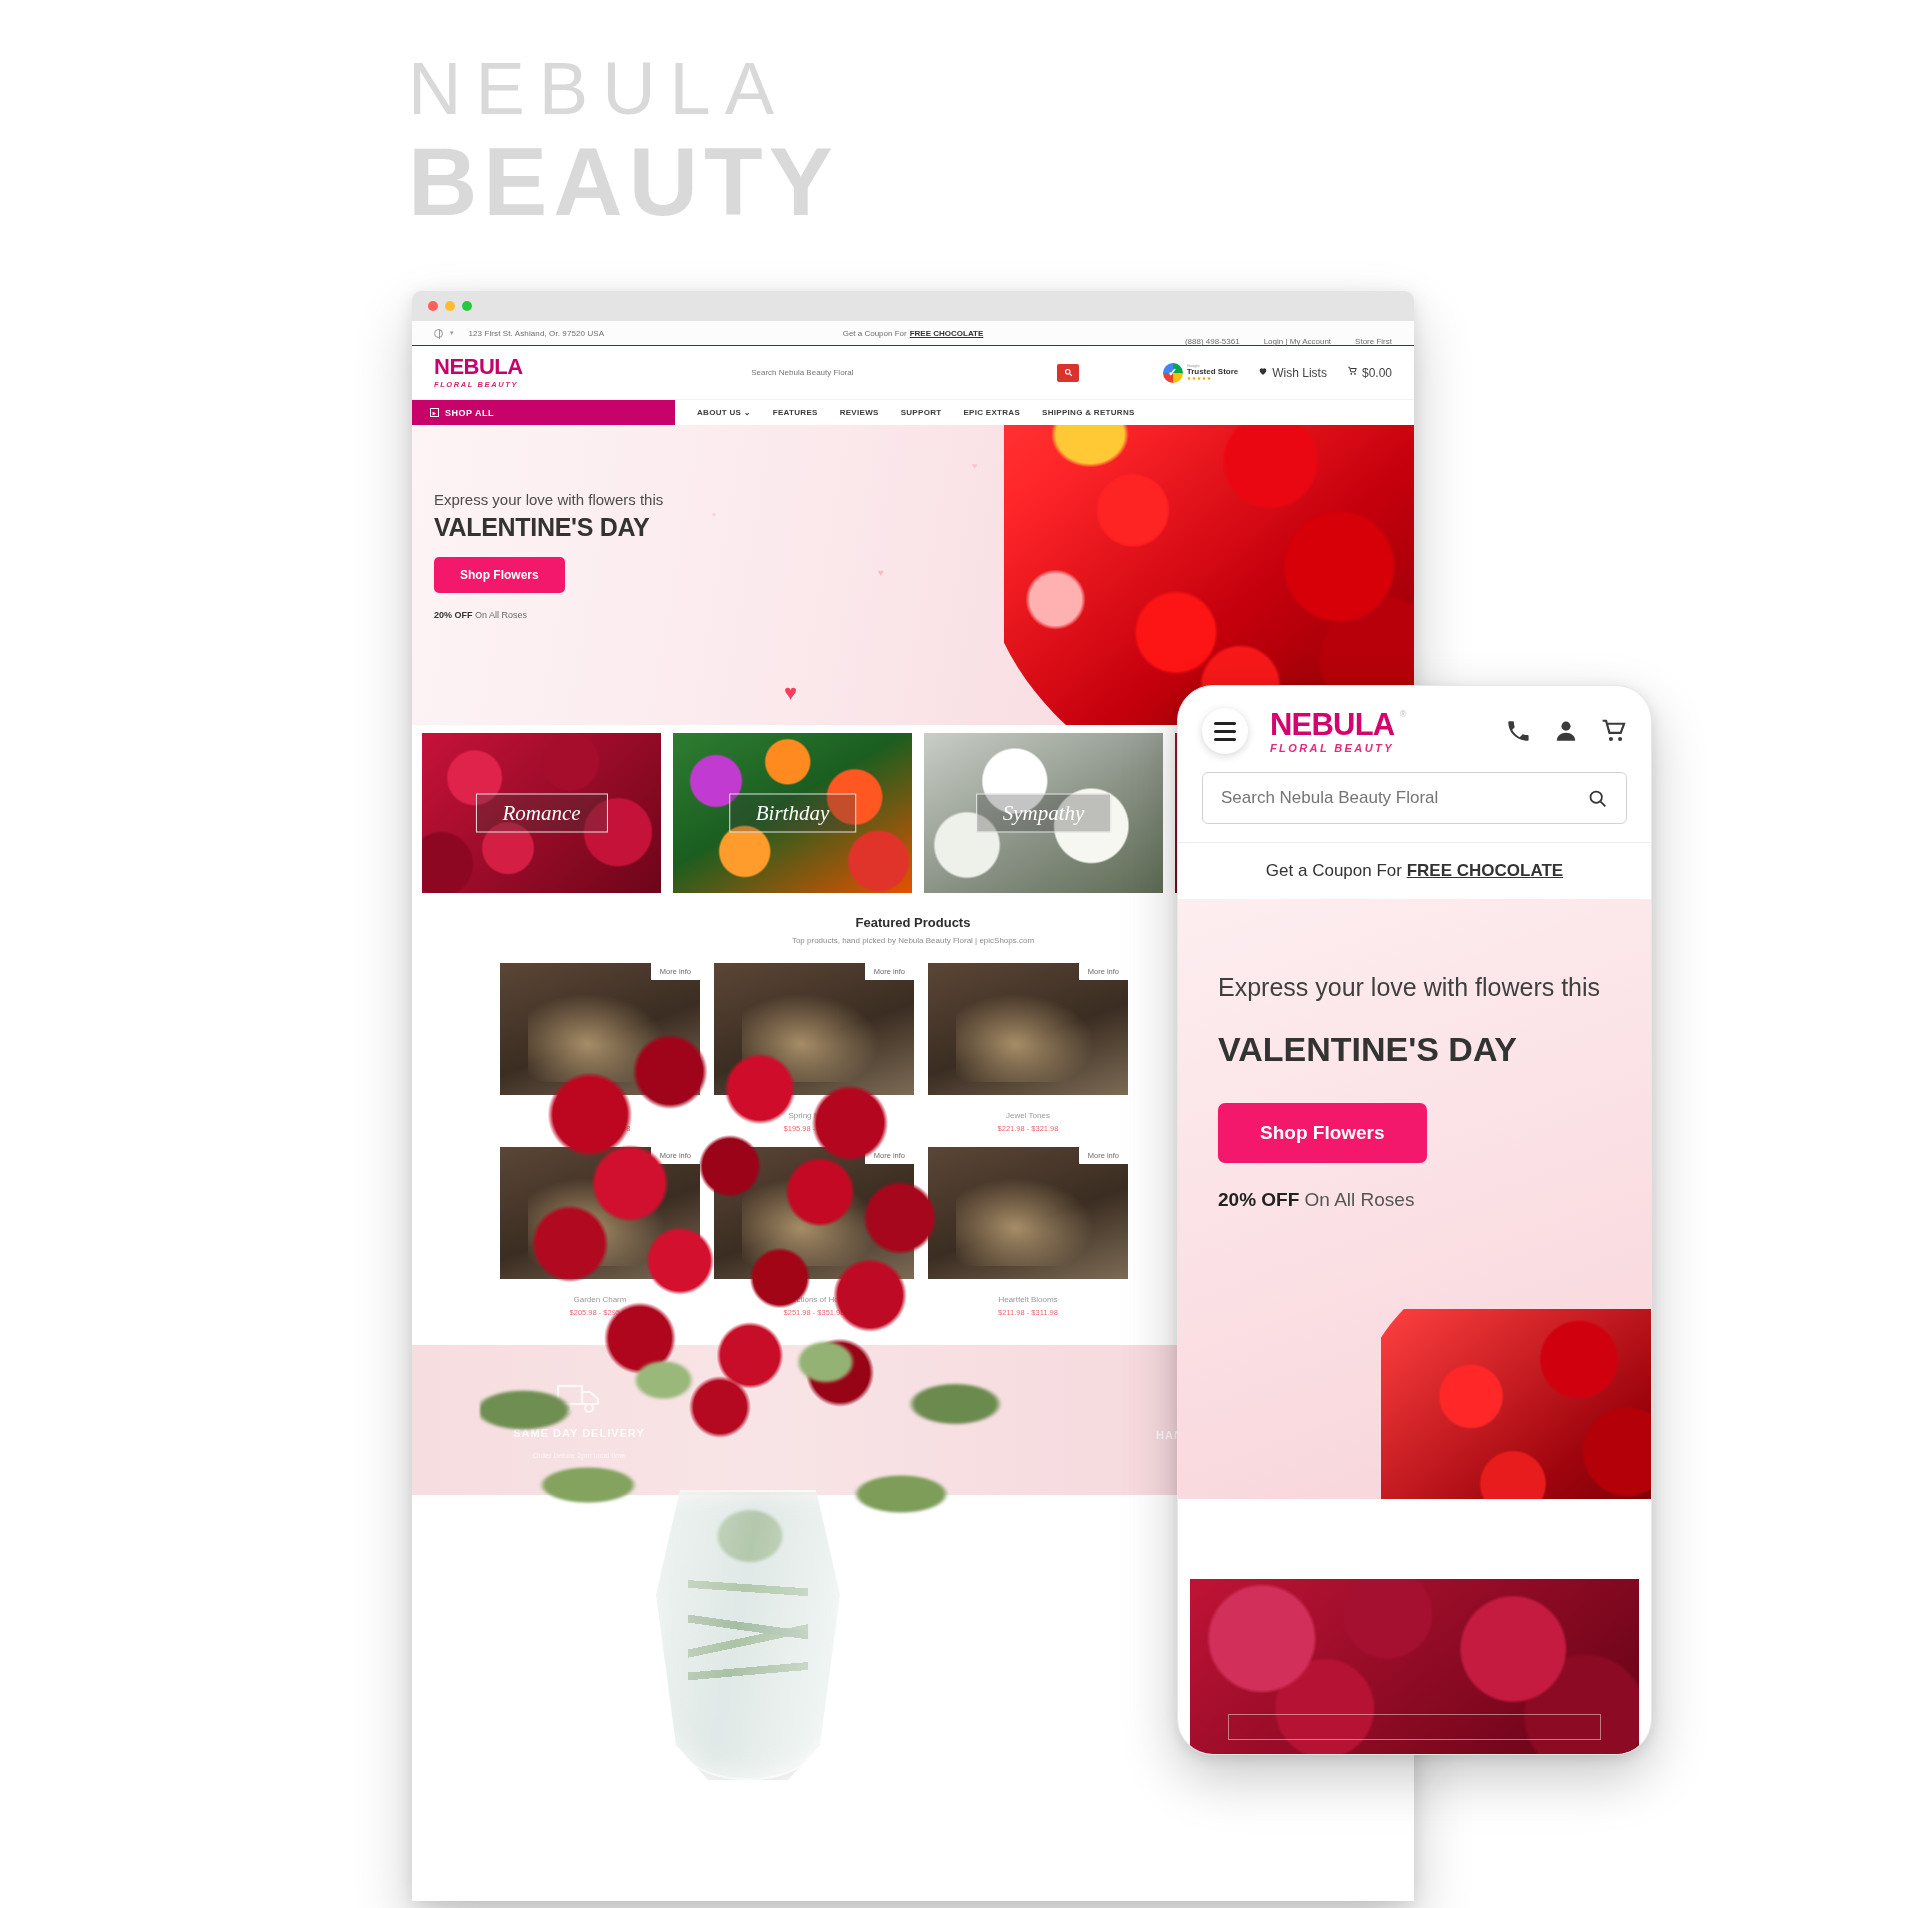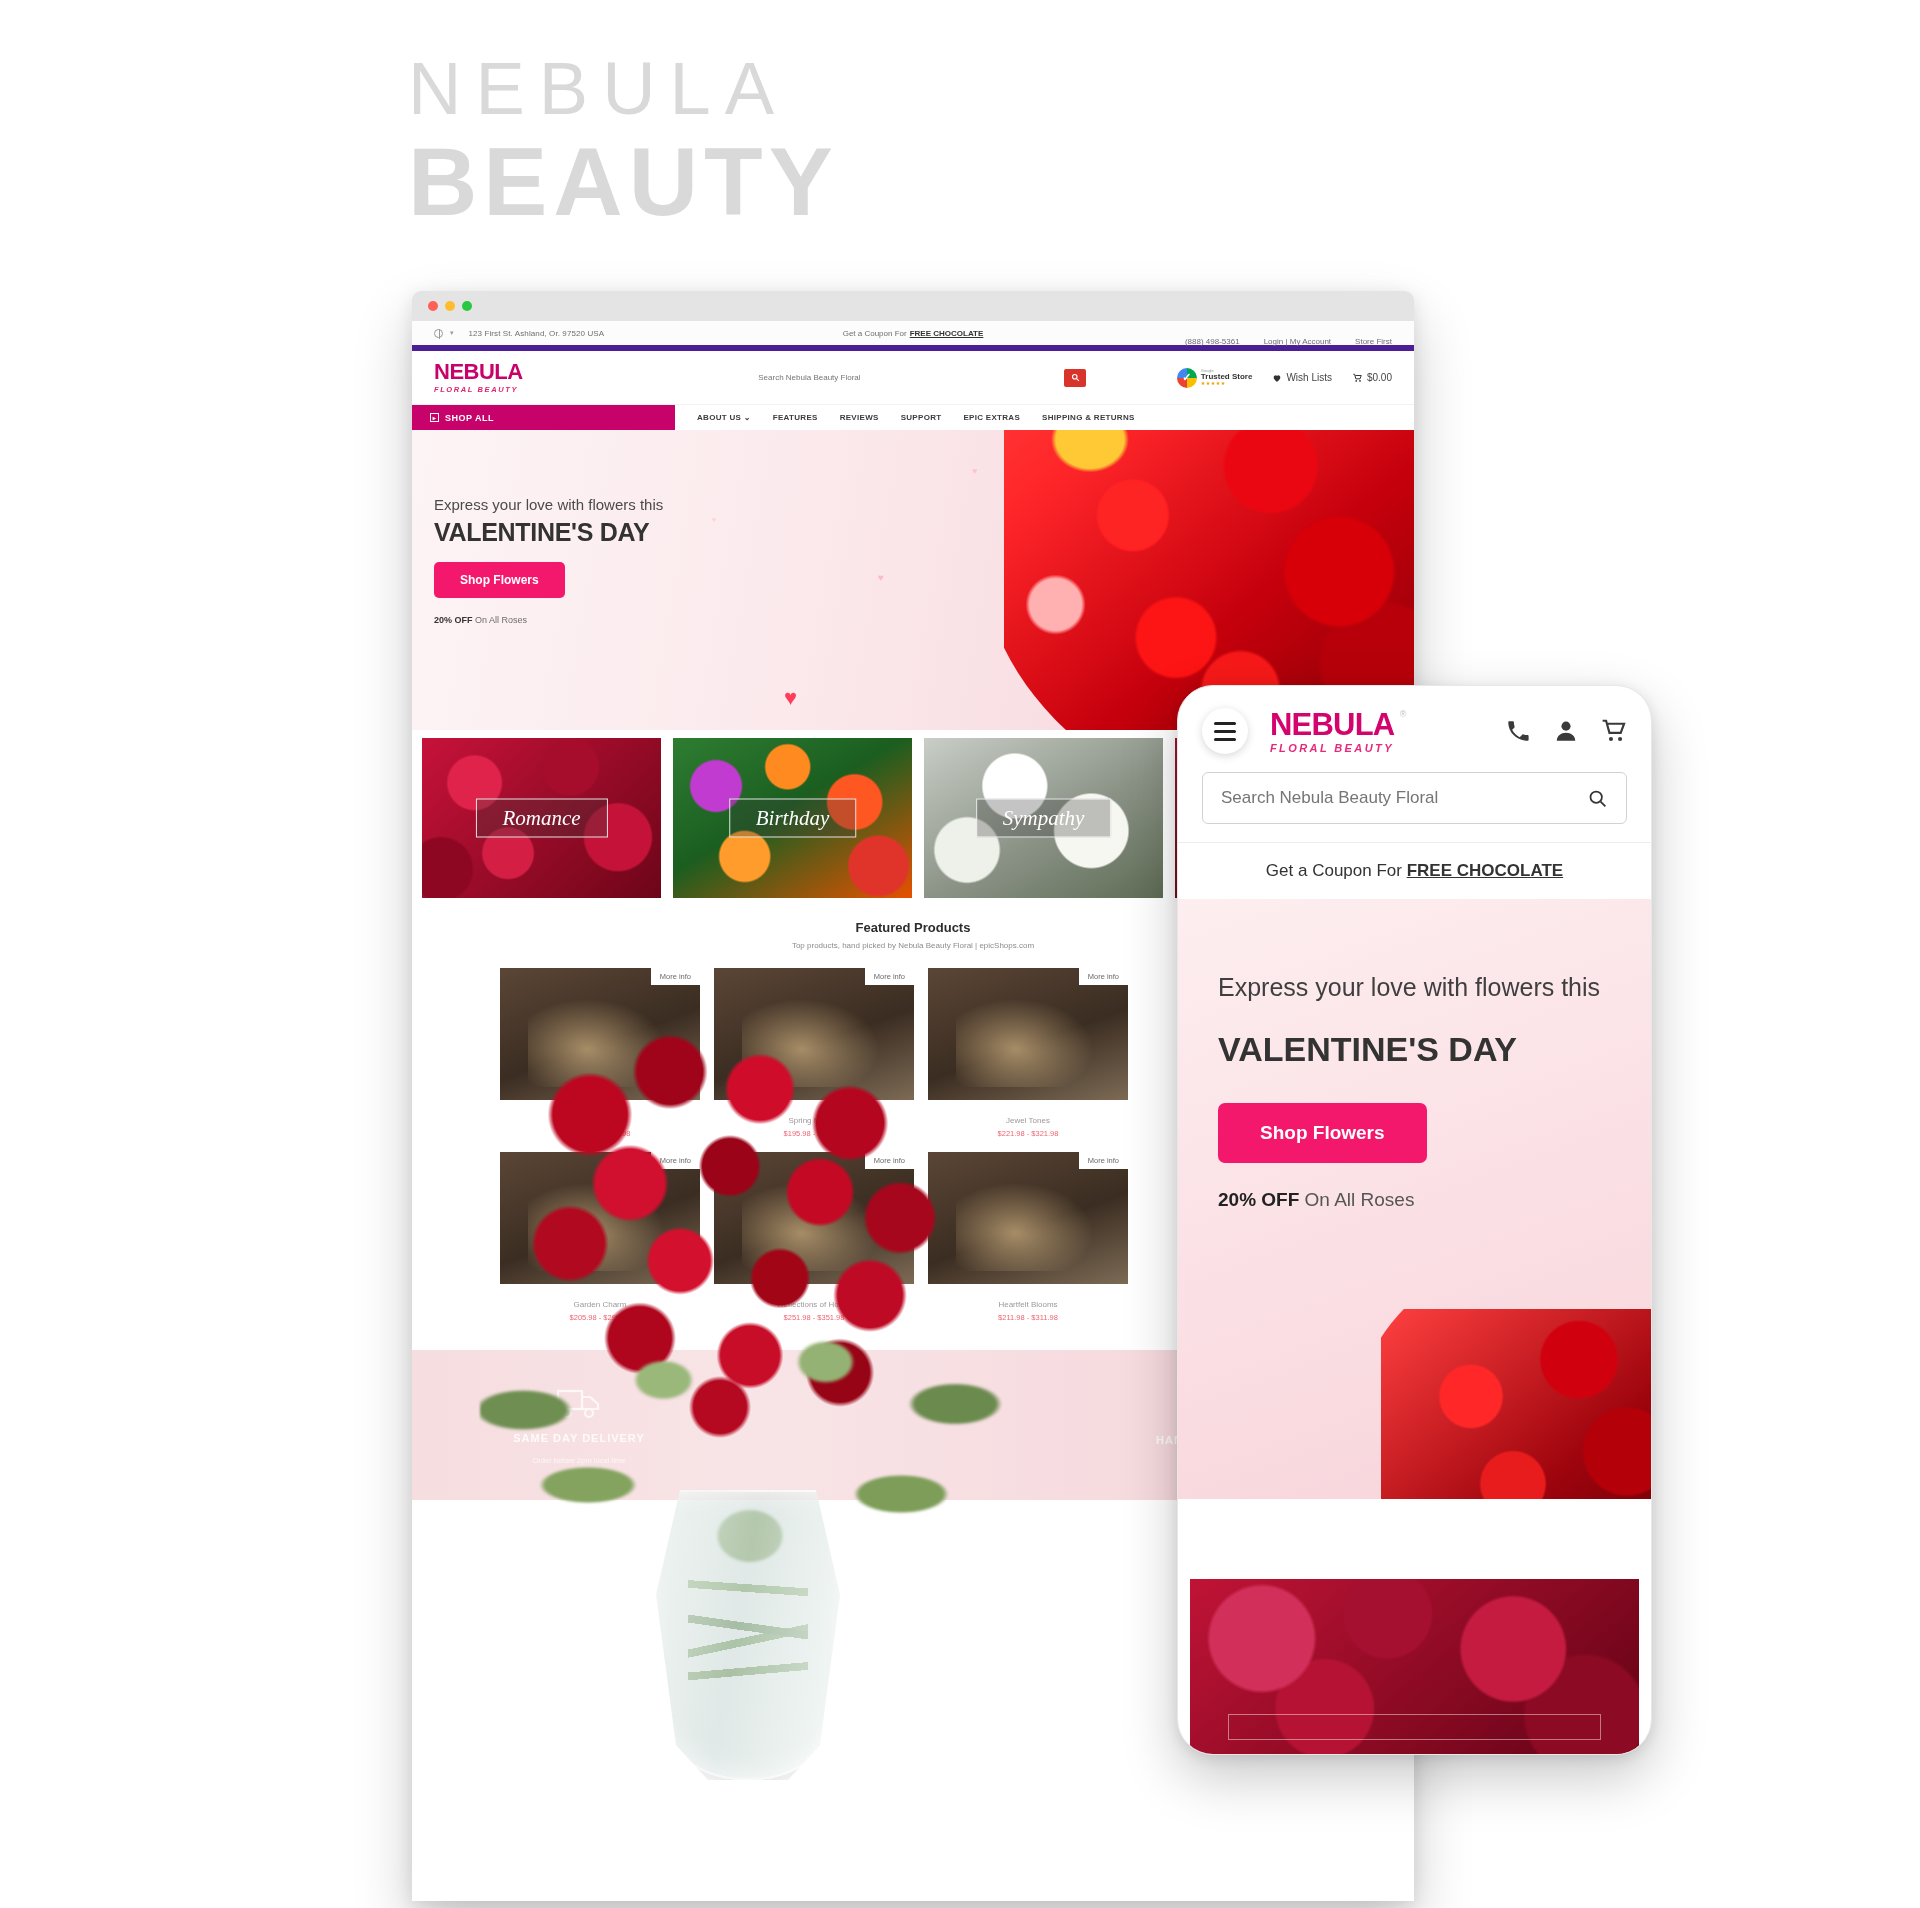--- a/index.html
+++ b/index.html
@@ -33,21 +33,21 @@
     overflow: hidden;
   }
   .chrome-bar {
     height: 30px; background: #e4e4e4; display: flex; align-items: center;
     padding-left: 16px; gap: 7px;
   }
   .dot { width: 10px; height: 10px; border-radius: 50%; }
   .dot.r { background: #ff5f57; } .dot.y { background: #febc2e; } .dot.g { background: #28c840; }
 
   .utilitybar {
-    height: 25px; background: #fcfcfc; border-bottom: 6px solid #4c1d95;
+    height: 25px; background: #fcfcfc; border-bottom: 1px solid #4c1d95;
     display: flex; align-items: center; font-size: 8px; color: #6f6f6f;
     padding: 12px 22px; position: relative;
   }
   .ub-left { display: flex; align-items: center; gap: 7px; }
   .globe { width: 9px; height: 9px; border: 1px solid #9a9a9a; border-radius: 50%; position: relative; }
   .globe::after { content:""; position:absolute; left:3.5px; top:-1px; width:1px; height:10px; background:#9a9a9a; }
   .caret-mini { font-size: 7px; color: #9a9a9a; }
   .ub-addr { margin-left: 8px; letter-spacing: .1px; }
   .ub-center { position: absolute; left: 50%; transform: translateX(-50%); display: flex; gap: 3px; }
   .ub-center b { text-decoration: underline; color: #333; }
@@ -82,21 +82,21 @@
   .trusted-badge {
     width: 20px; height: 20px; border-radius: 50%;
     background: conic-gradient(#00a94f 0 25%, #f9bf00 0 50%, #ea4335 0 75%, #4285f4 0 100%);
     display: flex; align-items: center; justify-content: center;
   }
   .trusted-badge span { color: #fff; font-size: 11px; font-weight: bold; }
   .trusted-txt { line-height: 1.05; }
   .trusted-txt .t1 { font-size: 4px; color: #999; }
   .trusted-txt .t2 { font-size: 8px; color: #333; font-weight: 600; }
   .trusted-txt .t3 { font-size: 5px; color: #e8a400; letter-spacing: .5px; }
-  .hdr-link { display: flex; align-items: flex-end; gap: 4px; font-size: 10px; color: #444; }
+  .hdr-link { display: flex; align-items: flex-start; gap: 4px; font-size: 12px; color: #444; }
 
   .navbar { height: 25px; display: flex; align-items: stretch; background: #fff; }
   .shopall {
     width: 263px; background: #c8026b; color: #fff; display: flex; align-items: center;
     gap: 6px; padding-left: 18px; font-size: 9px; font-weight: 700; letter-spacing: .5px; text-align: center;
   }
   .shopall .sqicon {
     width: 9px; height: 9px; border: 1px solid #fff; display:flex;
     align-items:center; justify-content:center; font-size:6px;
   }

